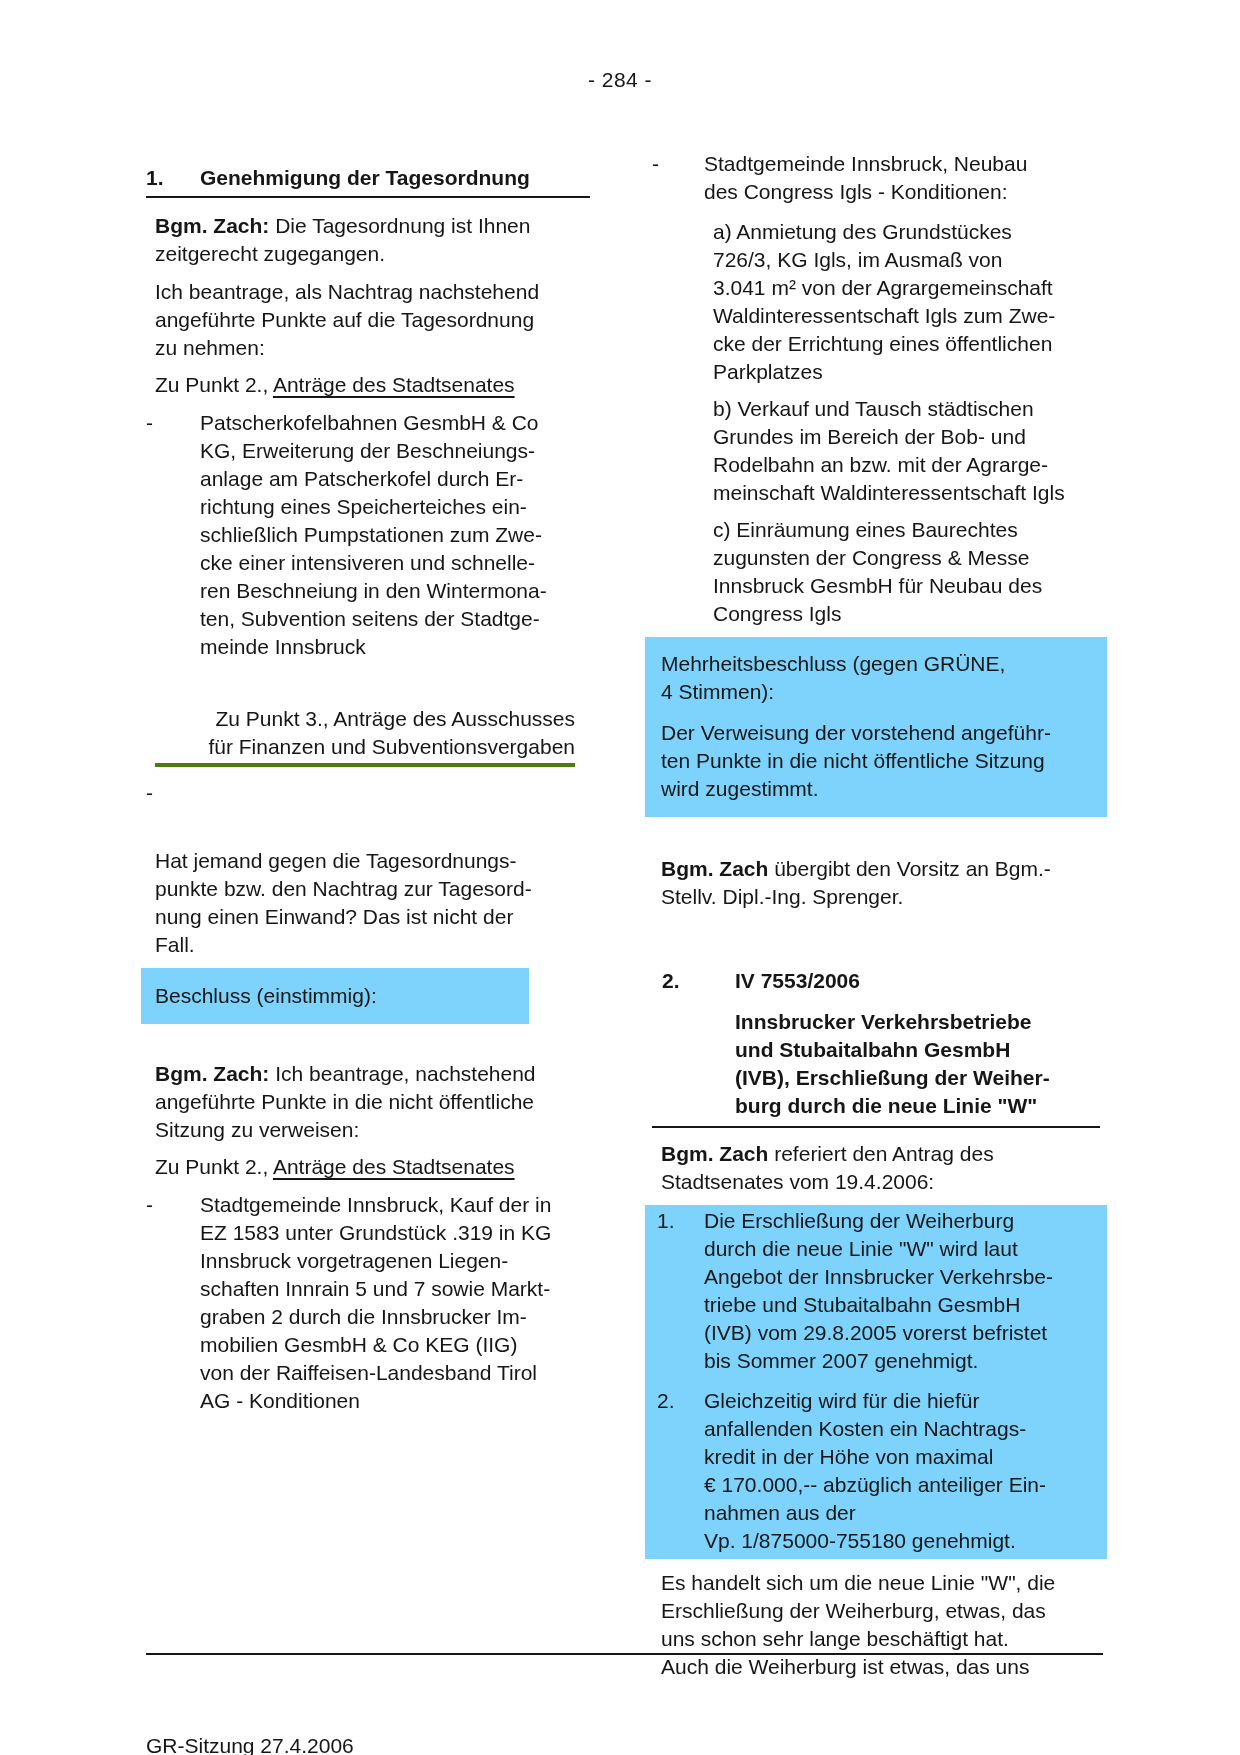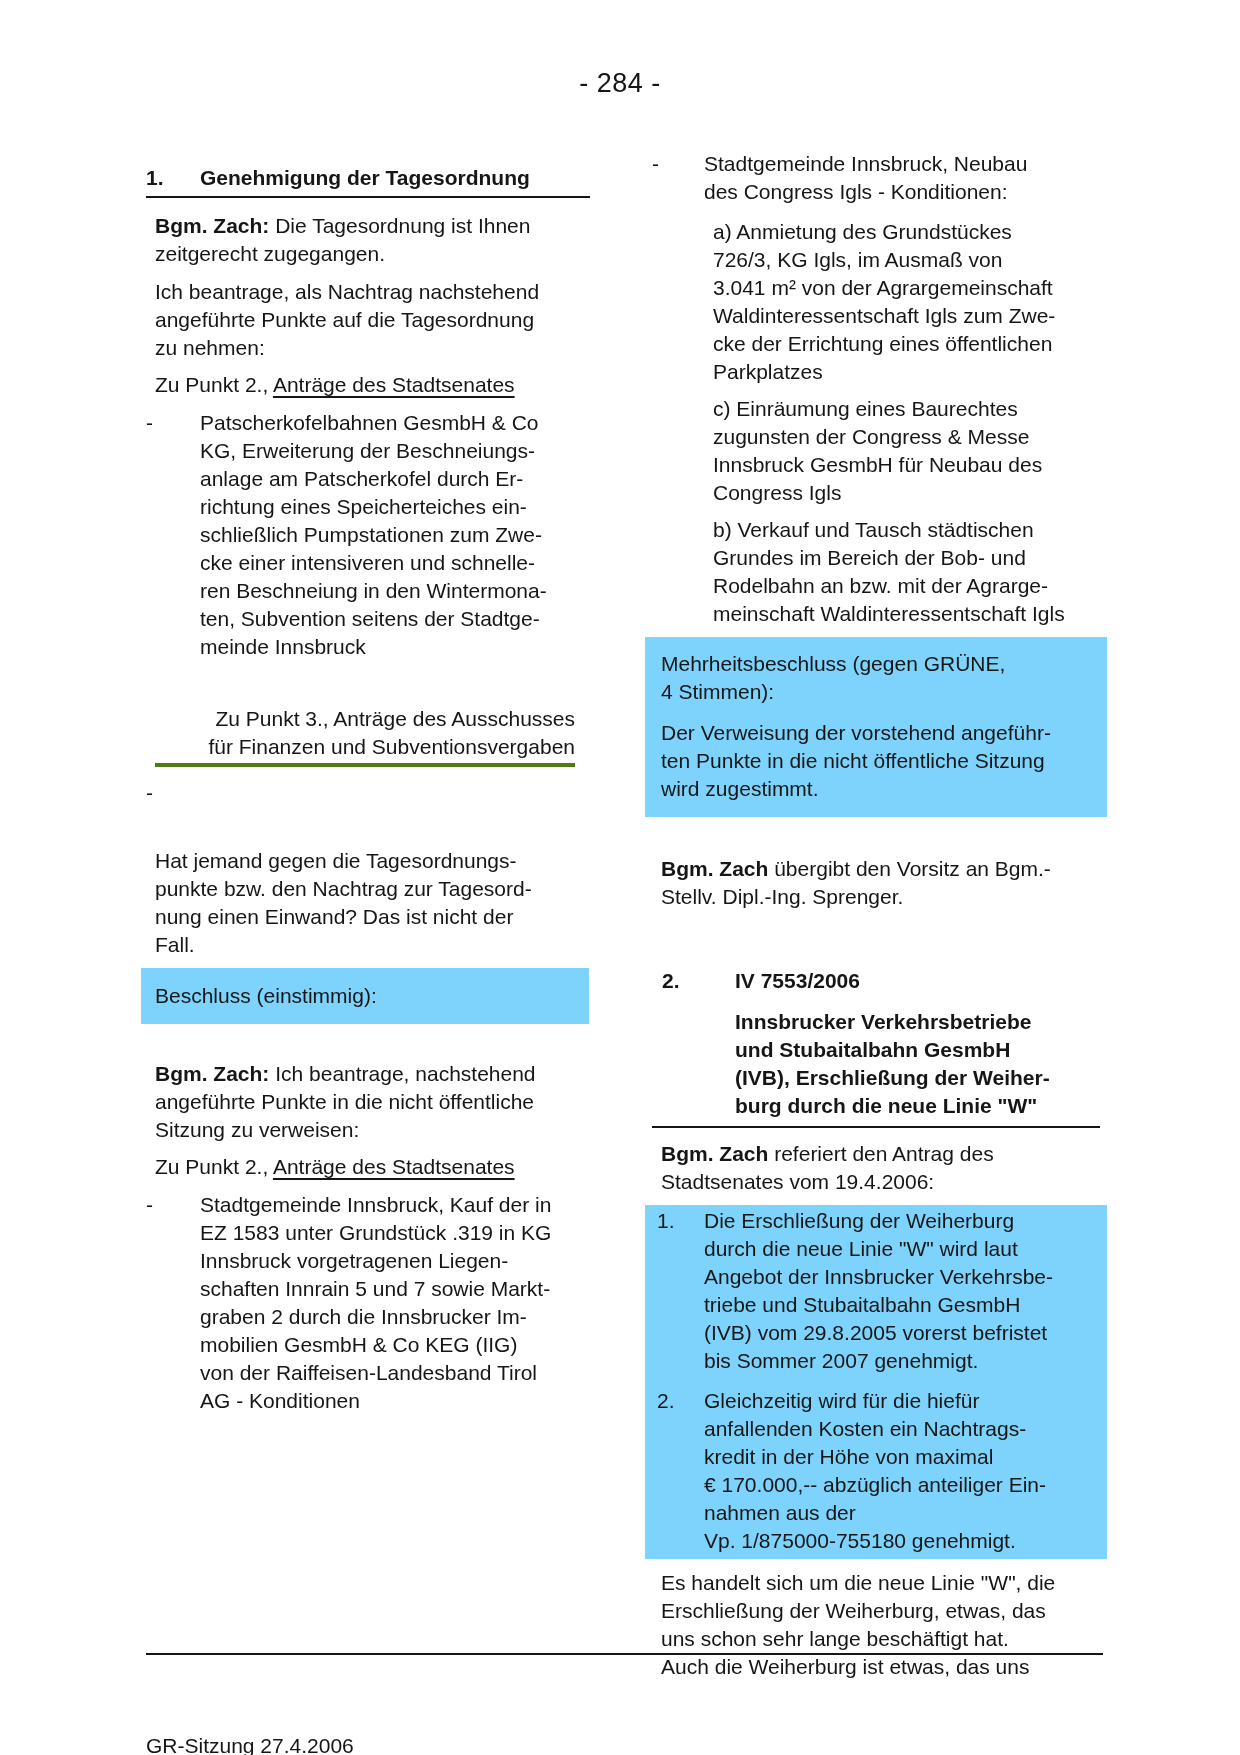--- a/index.html
+++ b/index.html
@@ -6,21 +6,21 @@
   body {
     width: 1240px; height: 1755px;
     background: #ffffff;
     font-family: "Liberation Sans", sans-serif;
     color: #161616;
     position: relative;
     overflow: hidden;
   }
   .page-num {
     position: absolute; top: 68px; left: 0; width: 100%;
-    text-align: center; font-size: 27px; letter-spacing: 0.5px;
+    text-align: center; font-size: 21px; letter-spacing: 0.5px;
   }
   .col {
     position: absolute;
     font-size: 21px; line-height: 28px;
   }
   .col-left  { left: 146px; top: 164px; width: 444px; }
   .col-right { left: 652px; top: 150px; width: 448px; }
 
   .p { margin: 9px; white-space: pre-line; }
 
@@ -45,21 +45,21 @@
   
   .bullet { display: flex; }
   .bullet .dash { flex: none; width: 54px; }
   .col-right .bullet .dash { width: 52px; }
   .bullet .txt { white-space: pre-line; flex: 1; }
 
   .sub { padding-left: 52px; }
 
   
   .gray { background: #7dd3fc; box-sizing: border-box; }
-  .gray-left  { margin-left: -5px; width: 448px; padding: 5px 0 5px 5px; }
+  .gray-left  { margin-left: -5px; width: 388px; padding: 5px 0 5px 5px; }
   .gray-right { margin-left: -7px; width: calc(100% + 14px); padding: 4px 8px 5px 7px; }
   .gray .body { margin-top: 13px; }
 
   
   .h2 { border-bottom: 2px solid #161616; padding-bottom: 6px; }
   .h2 .row { display: flex; font-weight: bold; padding-left: 10px; }
   .h2 .row .num { flex: none; width: 73px; }
   .h2 .title {
     font-weight: bold; white-space: pre-line;
     margin-top: 13px; padding-left: 83px;
@@ -164,28 +164,28 @@
     <span class="txt">Stadtgemeinde Innsbruck, Neubau
 des Congress Igls - Konditionen:</span>
   </div>
 
   <p class="p sub mt12">a) Anmietung des Grundstückes
 726/3, KG Igls, im Ausmaß von
 3.041 m² von der Agrargemeinschaft
 Waldinteressentschaft Igls zum Zwe-
 cke der Errichtung eines öffentlichen
 Parkplatzes</p>
+  <p class="p sub mt8">b) Verkauf und Tausch städtischen
+Grundes im Bereich der Bob- und
+Rodelbahn an bzw. mit der Agrarge-
+meinschaft Waldinteressentschaft Igls</p>
   <p class="p sub mt8">c) Einräumung eines Baurechtes
 zugunsten der Congress &amp; Messe
 Innsbruck GesmbH für Neubau des
 Congress Igls</p>
-  <p class="p sub mt8">b) Verkauf und Tausch städtischen
-Grundes im Bereich der Bob- und
-Rodelbahn an bzw. mit der Agrarge-
-meinschaft Waldinteressentschaft Igls</p>
 
   <div class="gray gray-right mt8">
     <p class="p">Mehrheitsbeschluss (gegen GRÜNE,
 4 Stimmen):</p>
     <p class="p body">Der Verweisung der vorstehend angeführ-
 ten Punkte in die nicht öffentliche Sitzung
 wird zugestimmt.</p>
   </div>
 
   <p class="p mt38"><b>Bgm. Zach</b><span> übergibt den Vorsitz an Bgm.-

